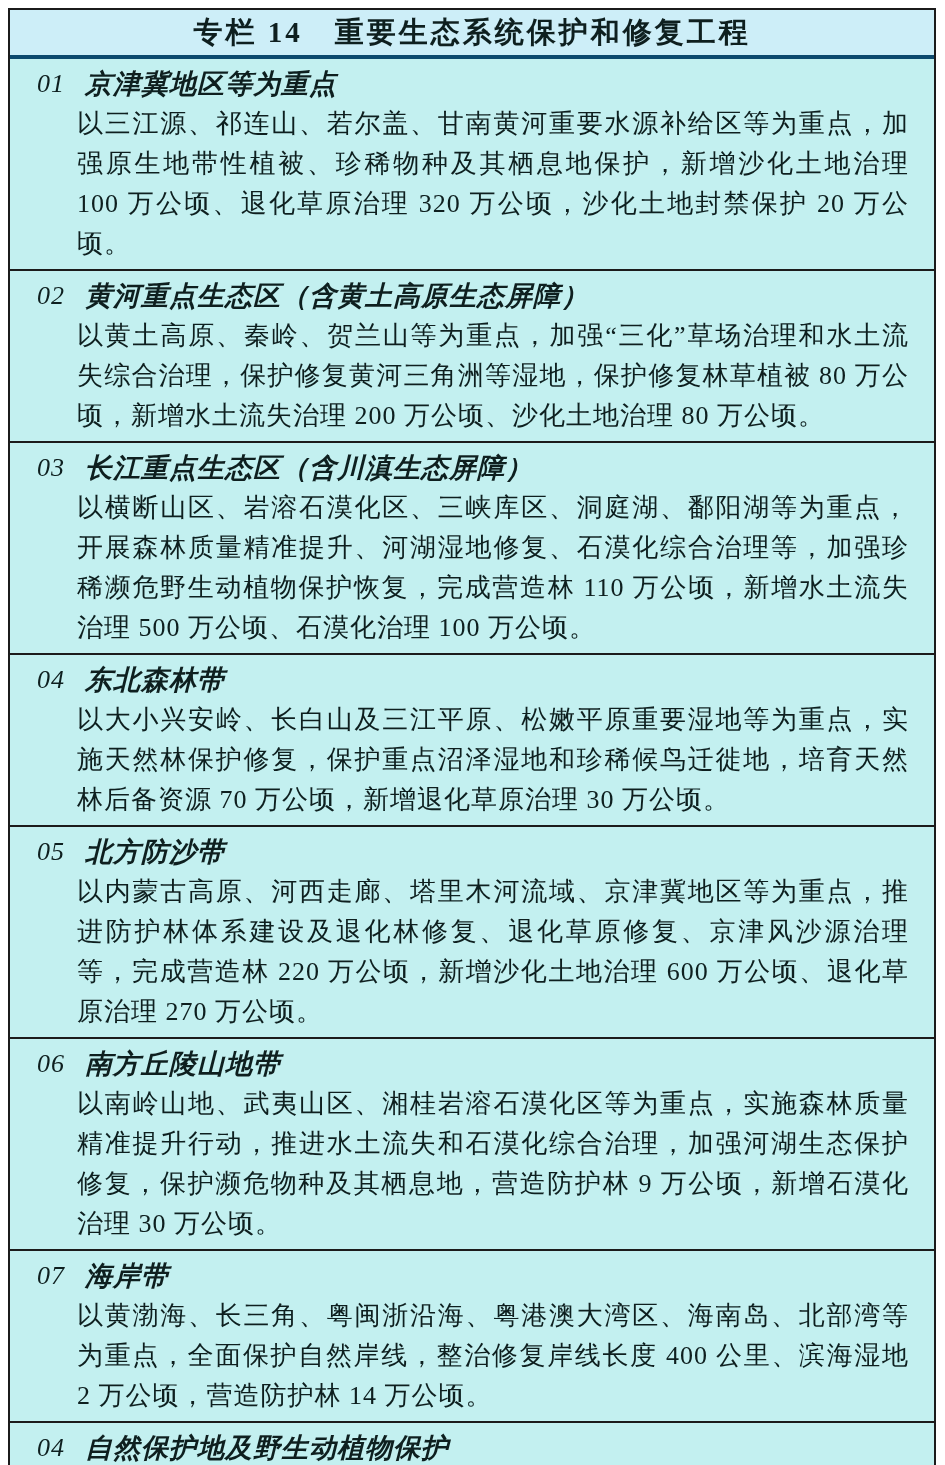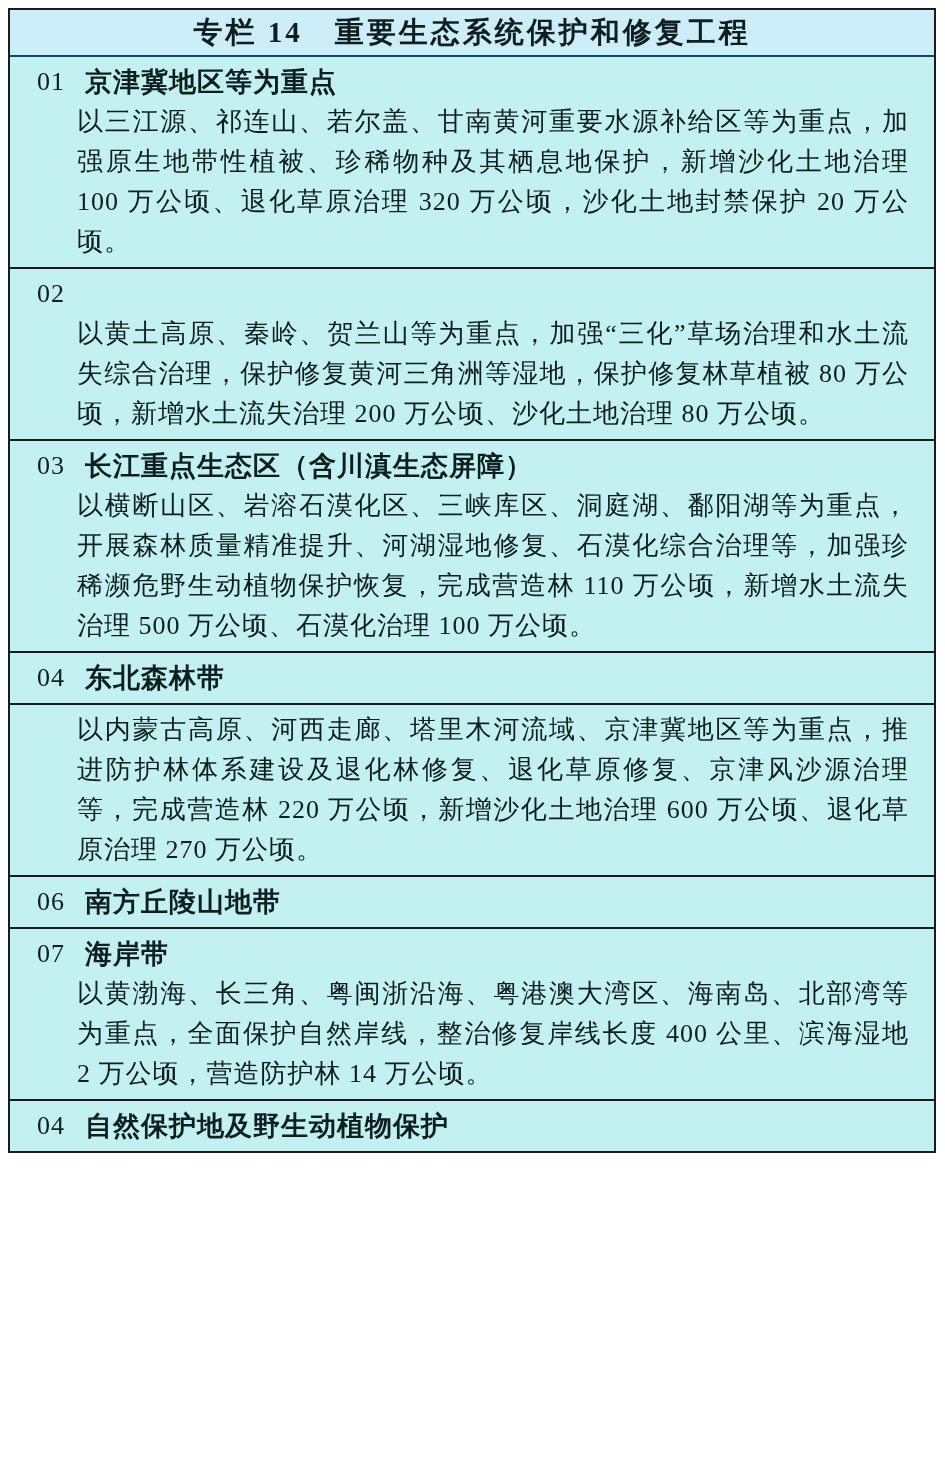--- a/index.html
+++ b/index.html
@@ -15,41 +15,42 @@
     left: 8px;
     top: 8px;
     width: 924px;
     border: 2px solid #1b1b1b;
     background: #c3f0f0;
     color: #0e1f1f;
     box-sizing: content-box;
   }
   .box-header {
     height: 45px;
-    border-bottom: 2px solid #0c4a6e;
+    border-bottom: 4px solid #0c4a6e;
     background: #cdeef8;
     display: flex;
     align-items: center;
     justify-content: center;
     font-size: 29px;
     font-weight: 700;
     letter-spacing: 3px;
   }
   .section {
     border-bottom: 2px solid #1b1b1b;
     padding: 5px 0 5px 0;
     background: #c3f0f0;
   }
   .section:last-child {
     border-bottom: none;
   }
   .title-row {
     display: flex;
     line-height: 40px;
     font-size: 27px;
+    font-style: italic;
   }
   .num {
     margin-left: 27px;
     width: 48px;
     flex: 0 0 48px;
     font-size: 26px;
     letter-spacing: 1px;
   }
   .sec-title {
     font-weight: 700;
@@ -76,48 +77,55 @@
     <div class="title-row">
       <span class="num">01</span>
       <span class="sec-title">京津冀地区等为重点</span>
     </div>
     <div class="sec-body">以三江源、祁连山、若尔盖、甘南黄河重要水源补给区等为重点，加强原生地带性植被、珍稀物种及其栖息地保护，新增沙化土地治理 100 万公顷、退化草原治理 320 万公顷，沙化土地封禁保护 20 万公顷。</div>
   </div>
 
   <div class="section">
     <div class="title-row">
       <span class="num">02</span>
+      <span class="sec-title">黄河重点生态区（含黄土高原生态屏障）</span>
     </div>
     <div class="sec-body">以黄土高原、秦岭、贺兰山等为重点，加强“三化”草场治理和水土流失综合治理，保护修复黄河三角洲等湿地，保护修复林草植被 80 万公顷，新增水土流失治理 200 万公顷、沙化土地治理 80 万公顷。</div>
   </div>
 
   <div class="section">
     <div class="title-row">
       <span class="num">03</span>
       <span class="sec-title">长江重点生态区（含川滇生态屏障）</span>
     </div>
     <div class="sec-body">以横断山区、岩溶石漠化区、三峡库区、洞庭湖、鄱阳湖等为重点，开展森林质量精准提升、河湖湿地修复、石漠化综合治理等，加强珍稀濒危野生动植物保护恢复，完成营造林 110 万公顷，新增水土流失治理 500 万公顷、石漠化治理 100 万公顷。</div>
   </div>
 
   <div class="section">
     <div class="title-row">
       <span class="num">04</span>
       <span class="sec-title">东北森林带</span>
     </div>
+    <div class="sec-body">以大小兴安岭、长白山及三江平原、松嫩平原重要湿地等为重点，实施天然林保护修复，保护重点沼泽湿地和珍稀候鸟迁徙地，培育天然林后备资源 70 万公顷，新增退化草原治理 30 万公顷。</div>
   </div>
 
   <div class="section">
+    <div class="title-row">
+      <span class="num">05</span>
+      <span class="sec-title">北方防沙带</span>
+    </div>
     <div class="sec-body">以内蒙古高原、河西走廊、塔里木河流域、京津冀地区等为重点，推进防护林体系建设及退化林修复、退化草原修复、京津风沙源治理等，完成营造林 220 万公顷，新增沙化土地治理 600 万公顷、退化草原治理 270 万公顷。</div>
   </div>
 
   <div class="section">
     <div class="title-row">
       <span class="num">06</span>
       <span class="sec-title">南方丘陵山地带</span>
     </div>
+    <div class="sec-body">以南岭山地、武夷山区、湘桂岩溶石漠化区等为重点，实施森林质量精准提升行动，推进水土流失和石漠化综合治理，加强河湖生态保护修复，保护濒危物种及其栖息地，营造防护林 9 万公顷，新增石漠化治理 30 万公顷。</div>
   </div>
 
   <div class="section">
     <div class="title-row">
       <span class="num">07</span>
       <span class="sec-title">海岸带</span>
     </div>
     <div class="sec-body">以黄渤海、长三角、粤闽浙沿海、粤港澳大湾区、海南岛、北部湾等为重点，全面保护自然岸线，整治修复岸线长度 400 公里、滨海湿地 2 万公顷，营造防护林 14 万公顷。</div>
   </div>
 

